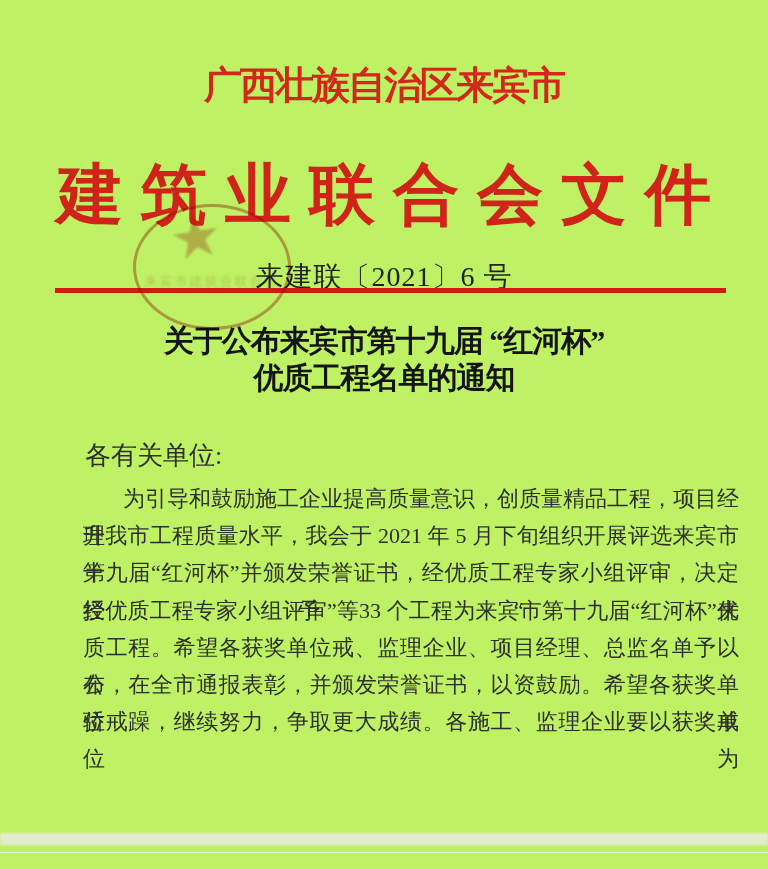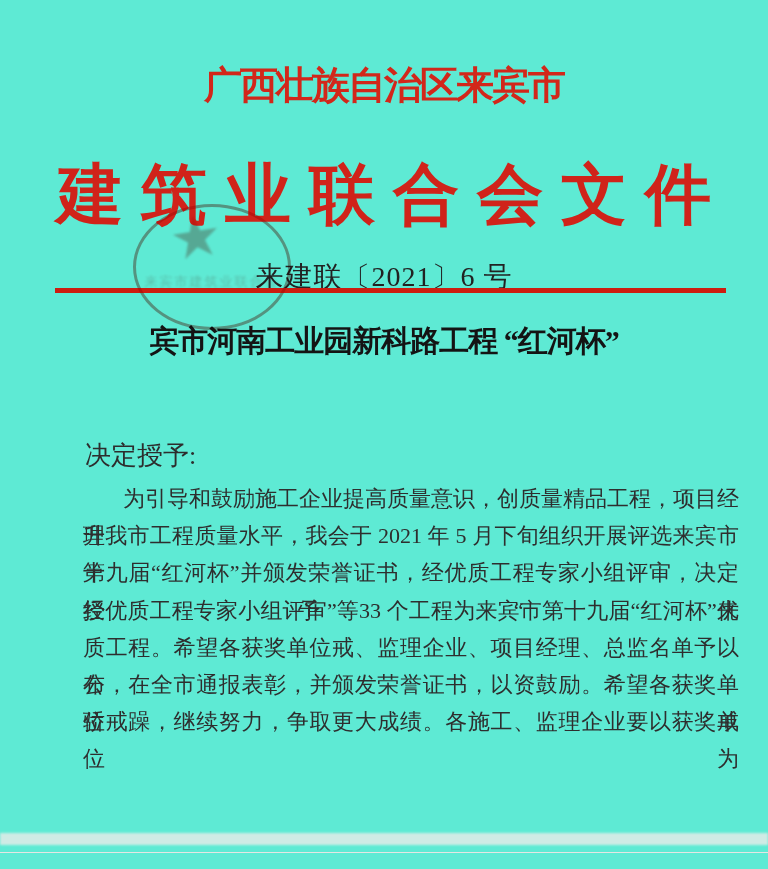--- a/index.html
+++ b/index.html
@@ -3,21 +3,21 @@
 <meta charset="utf-8">
 <style>
   html,body{margin:0;padding:0;}
   body{
     width:768px;height:869px;
     background:#fcfcfb;
     font-family:"Liberation Serif", serif;
     position:relative;
     overflow:hidden;
   }
-  .page{position:absolute;inset:0;background:#5eead4;}
+  .page{position:absolute;inset:0;background:#bef264;}
 
   
   .region-line{
     position:absolute;top:60px;left:0;right:0;
     text-align:center;
     font-family:"Liberation Sans", sans-serif;
     font-weight:bold;
     font-size:38px;
     letter-spacing:-2px;
     color:#d2271a;
@@ -151,24 +151,25 @@
   <div class="seal">
     <span class="seal-star">★</span>
     <span class="seal-arc">来宾市建筑业联合会</span>
   </div>
 
   <div class="doc-number">来建联〔2021〕6 号</div>
 
   <div class="red-rule"></div>
 
   <h1 class="doc-title">
-    <span>宾市河南工业园新科路工程 “红河杯”</span><br>
+    <span>关于公布来宾市第十九届 “红河杯”</span><br>
+    <span>优质工程名单的通知</span>
   </h1>
 
-  <div class="salutation">决定授予:</div>
+  <div class="salutation">各有关单位:</div>
 
   <div class="paragraph">
     <div class="para-line indent">为引导和鼓励施工企业提高质量意识，创质量精品工程，项目经理</div>
     <div class="para-line">升我市工程质量水平，我会于 2021 年 5 月下旬组织开展评选来宾市第</div>
     <div class="para-line">十九届“红河杯”并颁发荣誉证书，经优质工程专家小组评审，决定授予“来</div>
     <div class="para-line">经优质工程专家小组评审”等33 个工程为来宾市第十九届“红河杯”优</div>
     <div class="para-line">质工程。希望各获奖单位戒、监理企业、项目经理、总监名单予以公</div>
     <div class="para-line">布，在全市通报表彰，并颁发荣誉证书，以资鼓励。希望各获奖单位戒</div>
     <div class="para-line">骄戒躁，继续努力，争取更大成绩。各施工、监理企业要以获奖单位为</div>
   </div>

